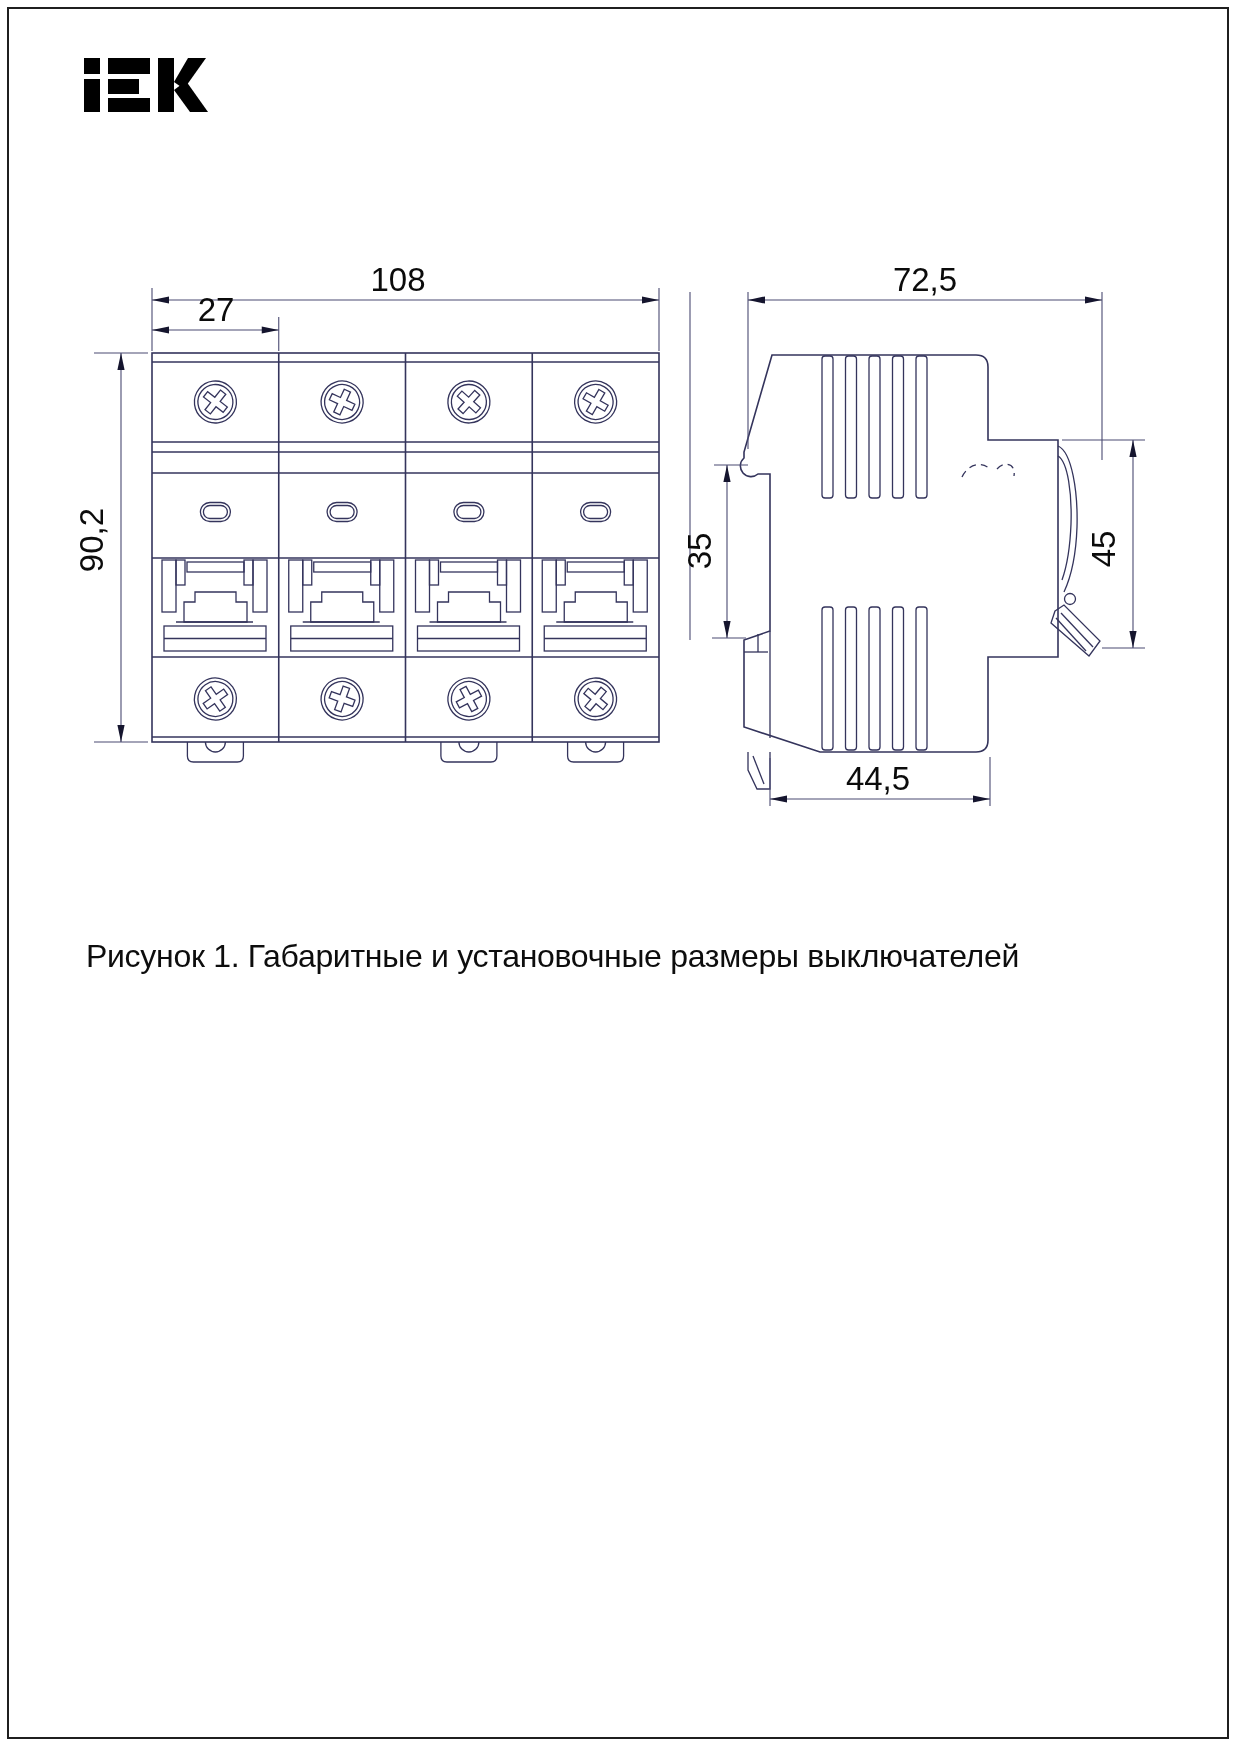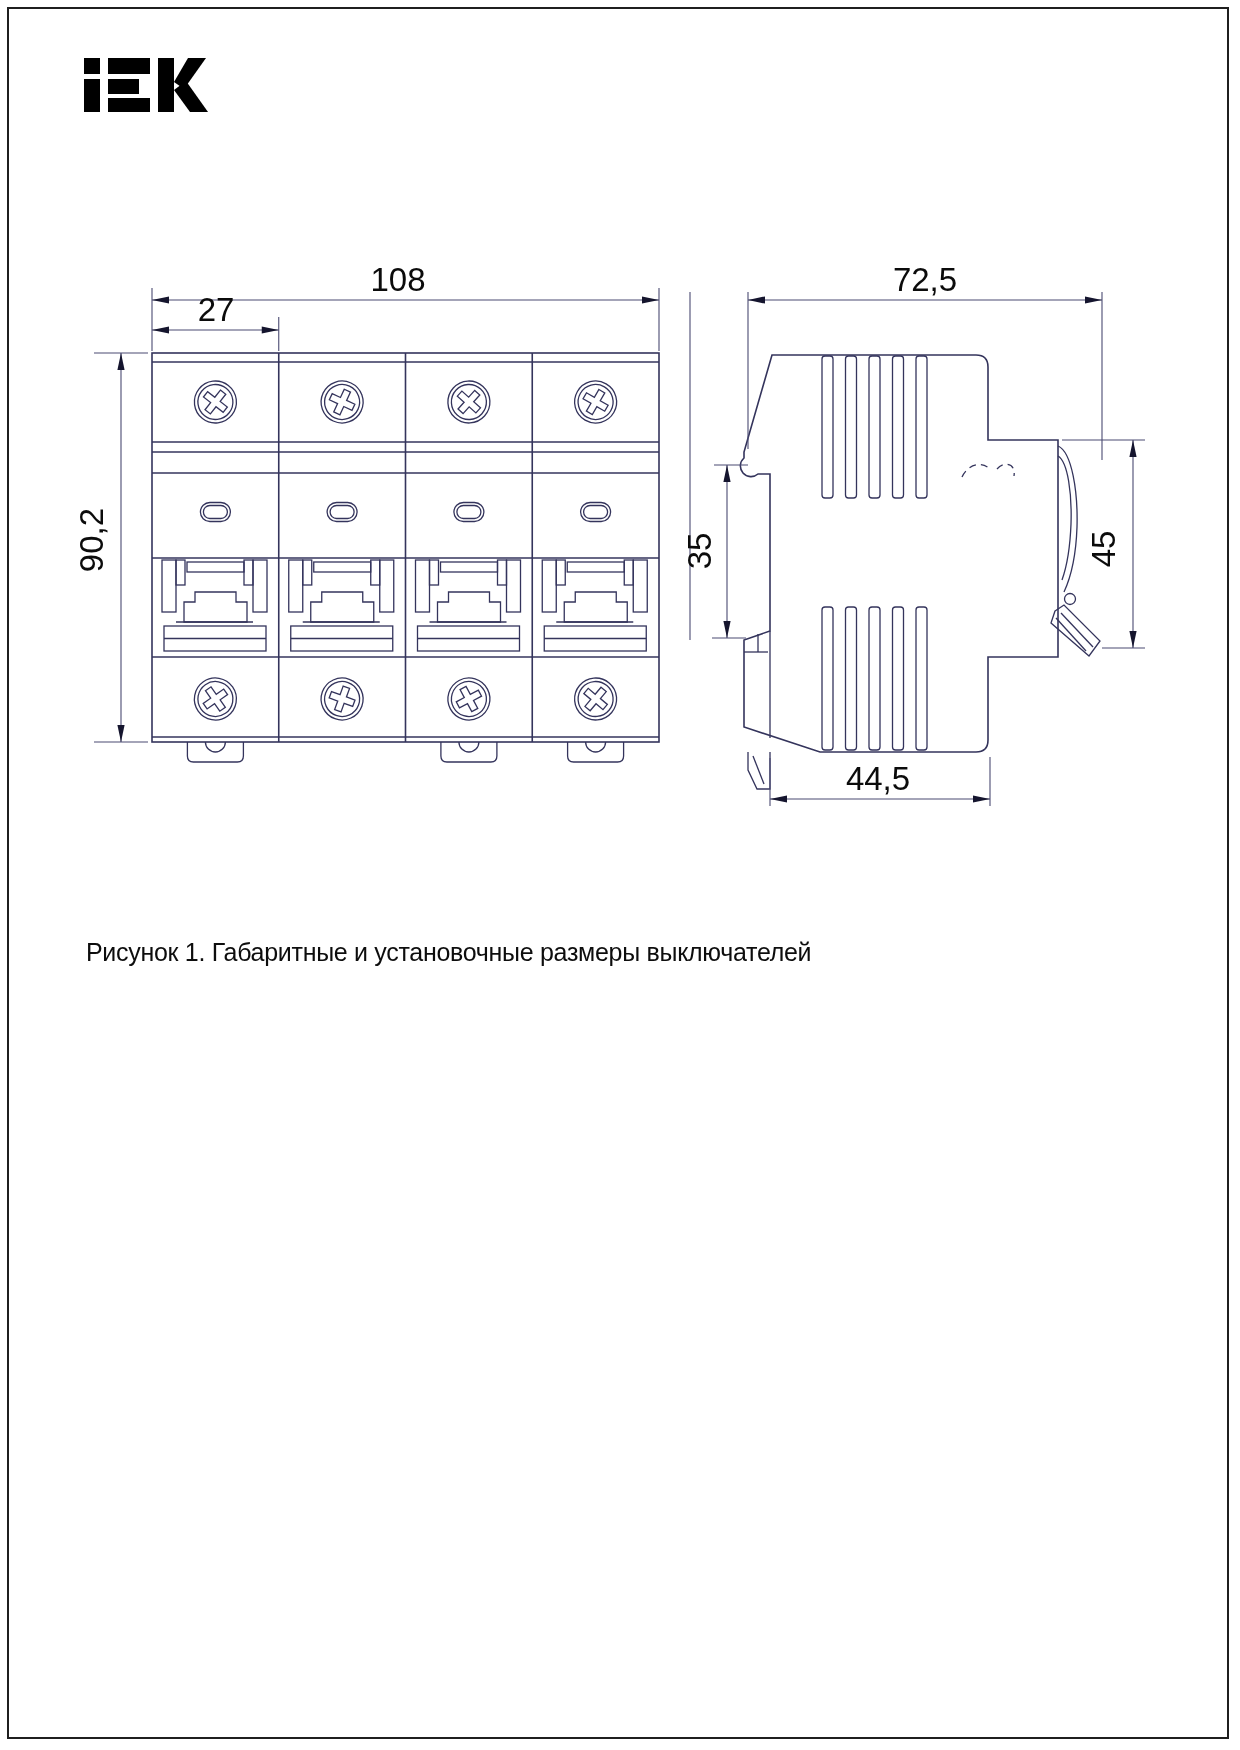--- a/index.html
+++ b/index.html
@@ -1,19 +1,19 @@
 <!DOCTYPE html>
 <html><head>
 <meta charset="utf-8">
 <style>
   html,body{margin:0;padding:0;background:#ffffff;}
   body{width:1240px;height:1750px;position:relative;font-family:"Liberation Sans",sans-serif;overflow:hidden;}
   .page-border{position:absolute;left:7px;top:7px;width:1222px;height:1732px;border:2px solid #1f1f1f;box-sizing:border-box;}
   .logo-wrap{position:absolute;left:82px;top:46px;width:128px;height:70px;}
-  .caption{position:absolute;left:86px;top:938px;font-size:25px;letter-spacing:-0.3px;color:#0d0d0d;white-space:nowrap;}
+  .caption{position:absolute;left:86px;top:938px;font-size:32px;letter-spacing:-0.3px;color:#0d0d0d;white-space:nowrap;}
   .drawing-svg{position:absolute;left:0;top:0;width:1240px;height:1750px;}
   .oln{fill:none;stroke:#34345c;stroke-width:1.6;}
   .det{fill:none;stroke:#34345c;stroke-width:1.3;}
   .dim{fill:none;stroke:#4a4a72;stroke-width:1.1;}
   .arr{fill:#15152e;stroke:none;}
   .dimtxt{fill:#0b0b0b;font-family:"Liberation Sans",sans-serif;font-size:33px;}
 </style>
 </head>
 <body>
 

